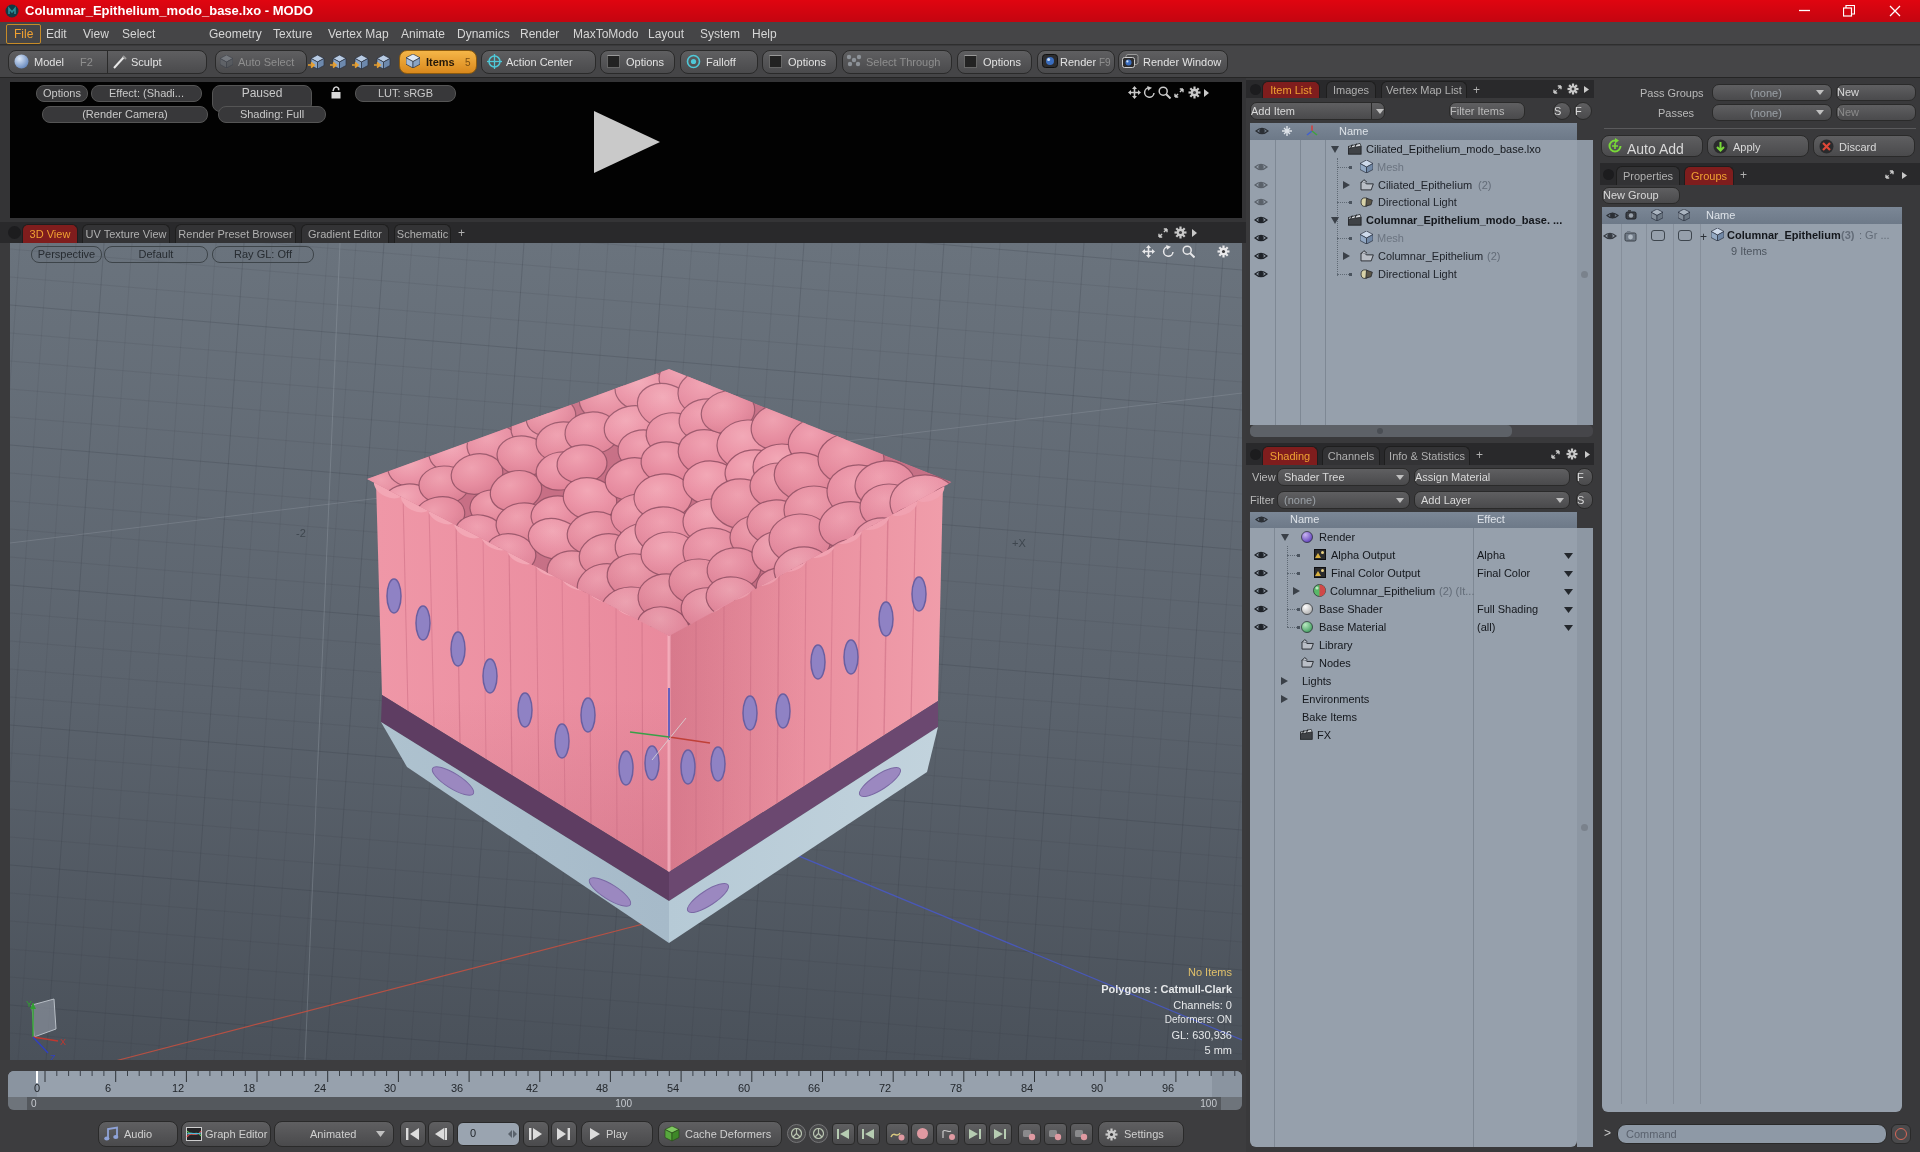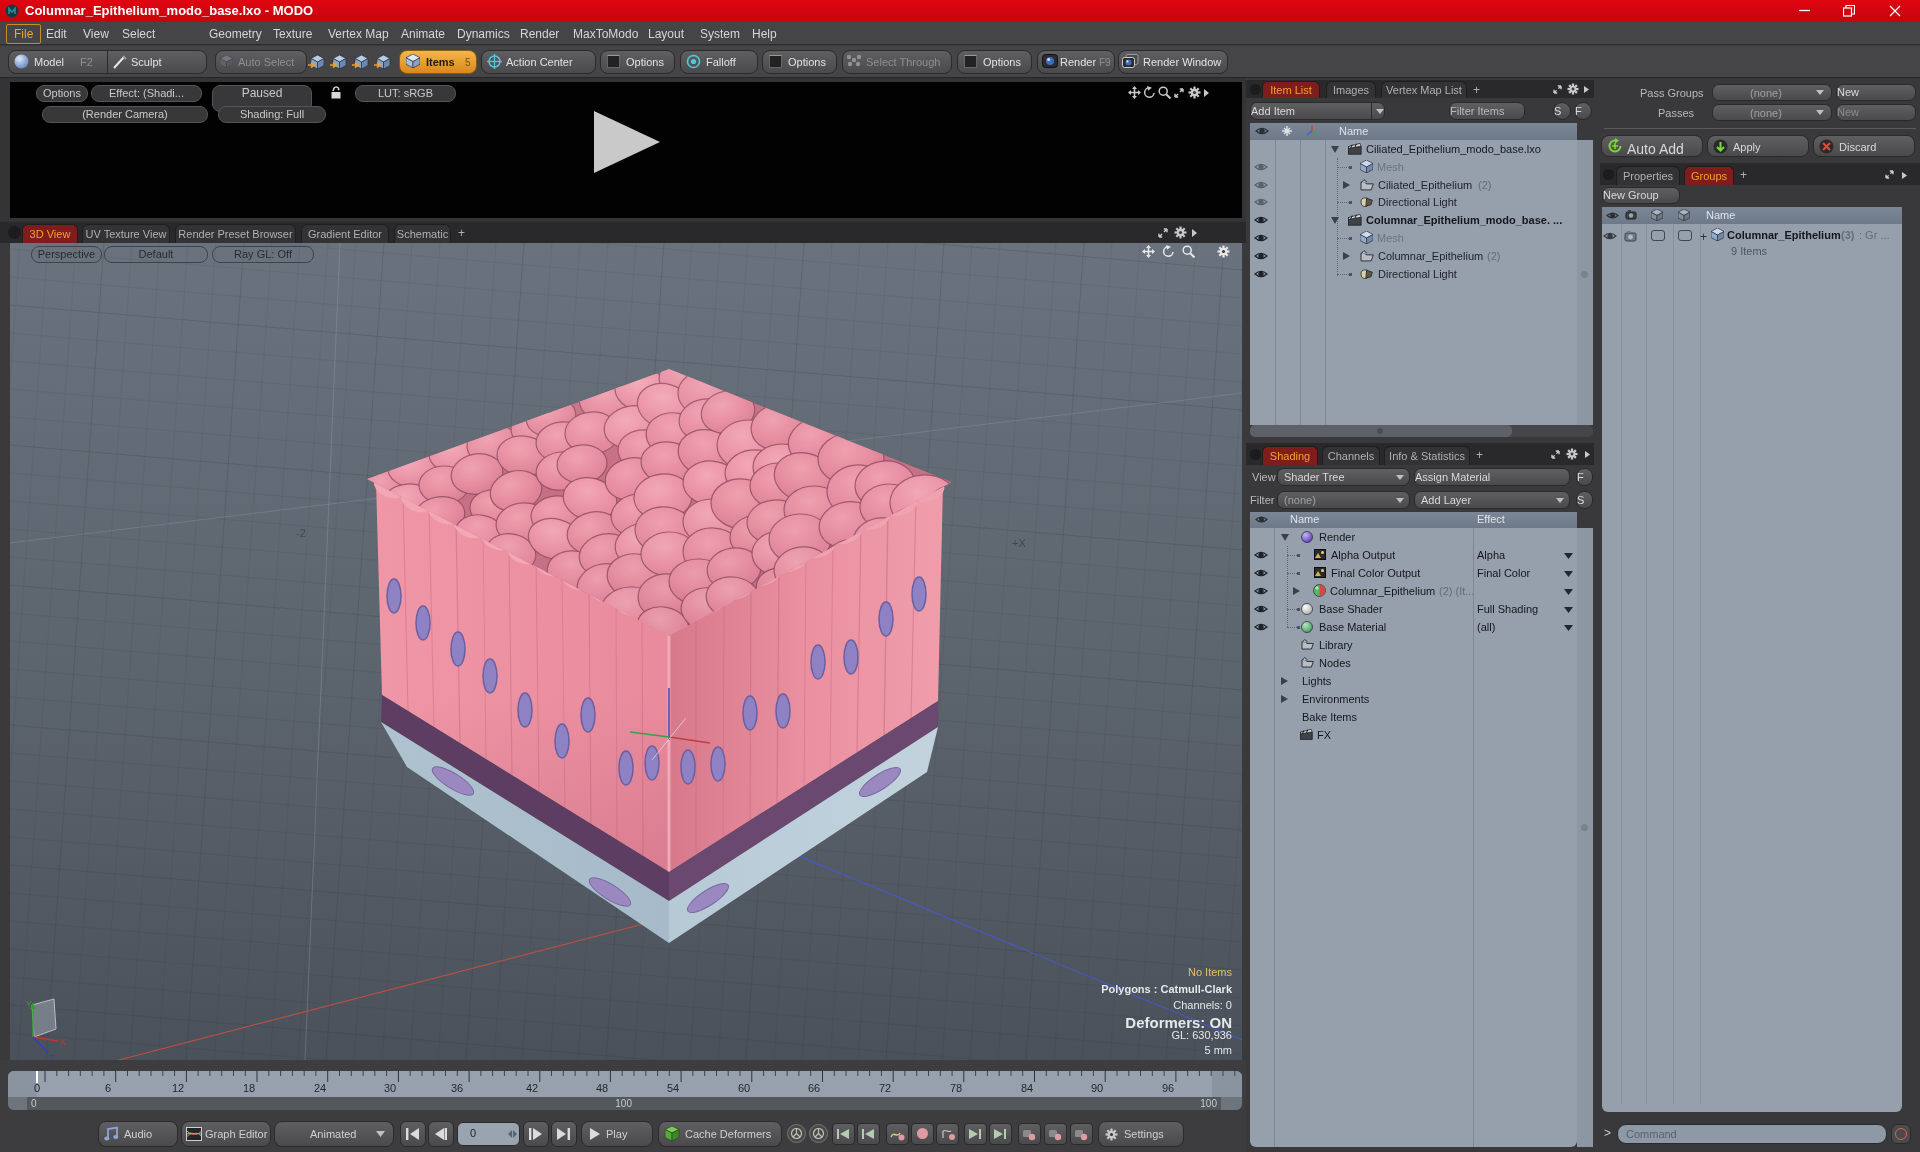--- a/index.html
+++ b/index.html
@@ -573,21 +573,21 @@
     <line x1="6.5" y1="6.5" x2="0.5" y2="6.5" stroke="#e8e8ea" stroke-width="2.2"></line>
     <line x1="6.5" y1="6.5" x2="2.3" y2="2.3" stroke="#e8e8ea" stroke-width="2.2"></line>
     <line x1="6.5" y1="6.5" x2="6.5" y2="0.5" stroke="#e8e8ea" stroke-width="2.2"></line>
     <line x1="6.5" y1="6.5" x2="10.7" y2="2.3" stroke="#e8e8ea" stroke-width="2.2"></line>
     <circle cx="6.5" cy="6.5" r="3.6400000000000006" fill="#e8e8ea"></circle>
     <circle cx="6.5" cy="6.5" r="1.56" fill="#3a3a3c"></circle>
   </svg>
 <div class="txt" style="right:688px;top:966px;font-size:11px;color:#e0c06a;font-weight:normal">No Items</div>
 <div class="txt" style="right:688px;top:983px;font-size:11px;color:#e6e8ea;font-weight:bold">Polygons : Catmull-Clark</div>
 <div class="txt" style="right:688px;top:999px;font-size:11px;color:#e6e8ea;font-weight:normal">Channels: 0</div>
-<div class="txt" style="right:688px;top:1014px;font-size:15px;color:#e6e8ea;font-weight:bold">Deformers: ON</div>
+<div class="txt" style="right:688px;top:1014px;font-size:10px;color:#e6e8ea;font-weight:normal">Deformers: ON</div>
 <div class="txt" style="right:688px;top:1029px;font-size:11px;color:#e6e8ea;font-weight:normal">GL: 630,936</div>
 <div class="txt" style="right:688px;top:1044px;font-size:11px;color:#e6e8ea;font-weight:normal">5 mm</div>
 <div class="txt" style="left:296px;top:527px;font-size:11px;color:#3e464e;font-weight:normal;">-2</div>
 <div class="txt" style="left:1012px;top:537px;font-size:11px;color:#3e464e;font-weight:normal;">+X</div>
 <div class="abs" style="left:0;top:1060px;width:1246px;height:55px;background:#3d3d3f"></div>
 <div class="abs" style="left:8px;top:1071px;width:1234px;height:26px;background:#97a1ad;border-radius:6px 6px 0 0"></div>
 <div class="abs" style="left:8px;top:1071px;width:29px;height:26px;background:#8a94a0;border-radius:6px 0 0 0"></div>
 <div class="abs" style="left:1212px;top:1071px;width:30px;height:26px;background:#8a94a0;border-radius:0 6px 0 0"></div>
 <svg class="abs" style="left:8px;top:1071px" width="1234" height="26" viewBox="0 0 1234 26">
     <line x1="37.0" y1="0" x2="37.0" y2="11" stroke="#2e3338" stroke-width="1"></line>

